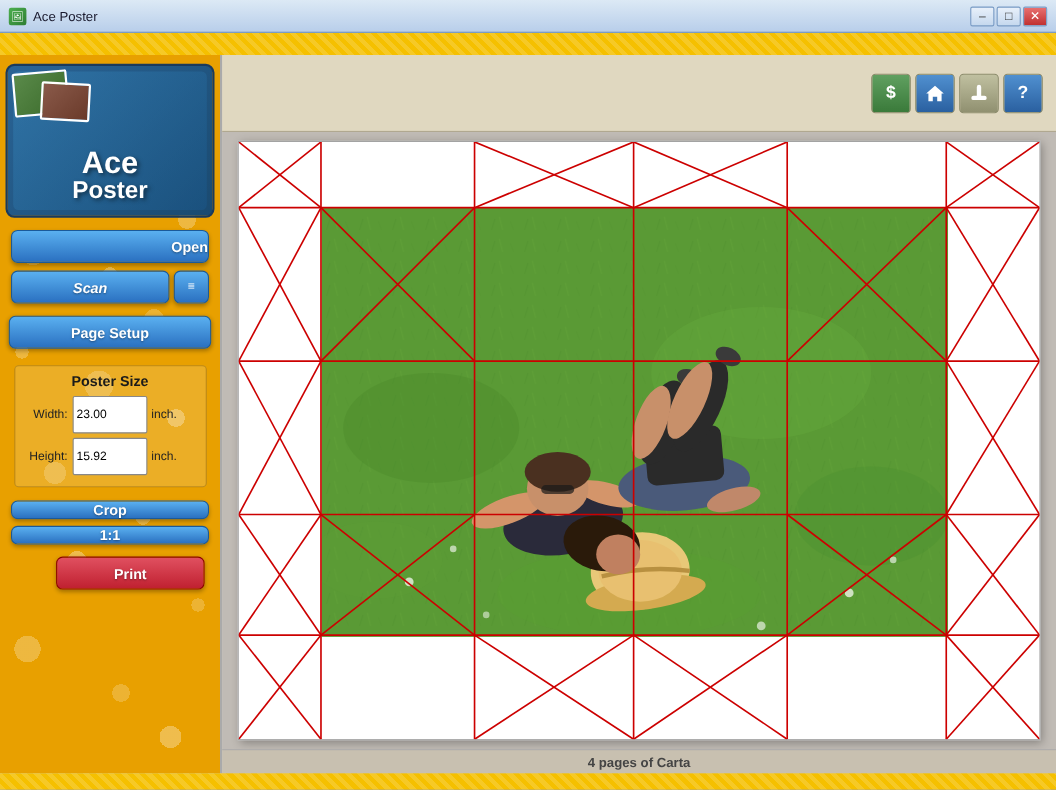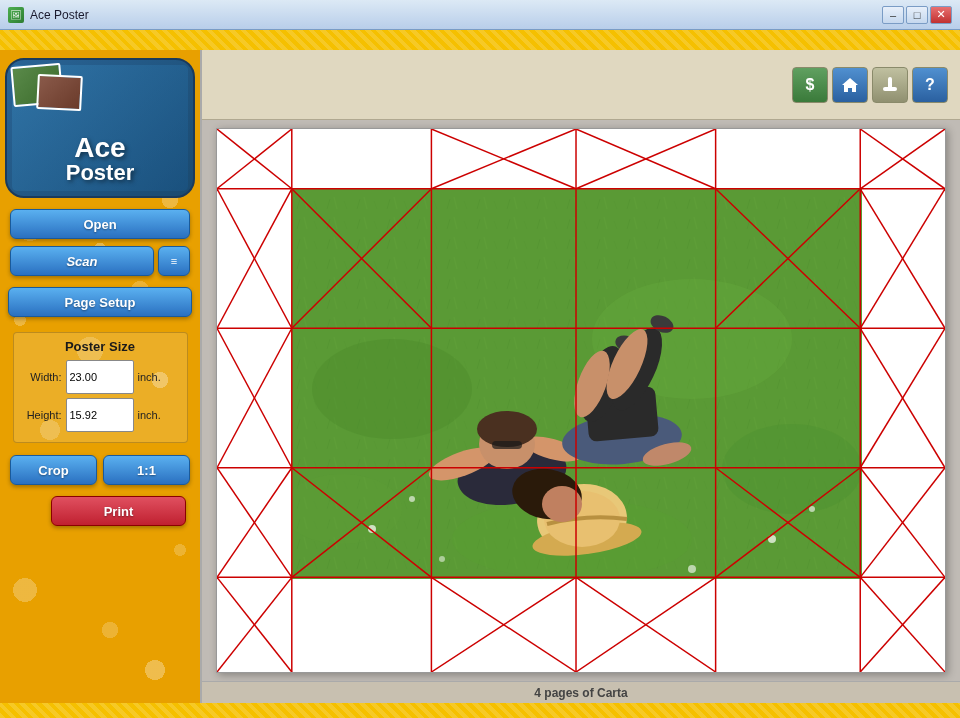--- a/index.html
+++ b/index.html
@@ -120,21 +120,21 @@
       align-items: center;
       flex-shrink: 0;
     }
 
     
     .logo-area {
       width: 190px;
       height: 140px;
       margin: 8px 5px;
       background: linear-gradient(135deg, #2a6496, #1a4a70);
-      border-radius: 19px;
+      border-radius: 8px;
       border: 2px solid #1a3a5c;
       display: flex;
       align-items: center;
       justify-content: center;
       position: relative;
       overflow: hidden;
     }
     .logo-area::before {
       content: '';
       position: absolute;
@@ -188,20 +188,21 @@
       height: 30px;
       border-radius: 6px;
       border: 1px solid #1a5a9a;
       background: linear-gradient(to bottom, #5ab0f0, #2a70c0);
       color: white;
       font-size: 13px;
       font-weight: bold;
       cursor: pointer;
       text-shadow: 0 1px 2px rgba(0,0,0,0.4);
       box-shadow: 0 2px 4px rgba(0,0,0,0.3);
+      text-align: right;
     }
     .btn-scan-row {
       width: 180px;
       margin: 4px auto;
       display: flex;
       gap: 4px;
     }
     .btn-scan {
       flex: 1;
       height: 30px;
@@ -289,20 +290,21 @@
       color: #222;
       width: 28px;
     }
 
     
     .action-row {
       width: 180px;
       margin: 4px auto;
       display: flex;
       gap: 6px;
+      flex-direction: column;
     }
     .btn-crop {
       flex: 1;
       height: 30px;
       border-radius: 6px;
       border: 1px solid #1a5a9a;
       background: linear-gradient(to bottom, #5ab0f0, #2a70c0);
       color: white;
       font-size: 13px;
       font-weight: bold;

